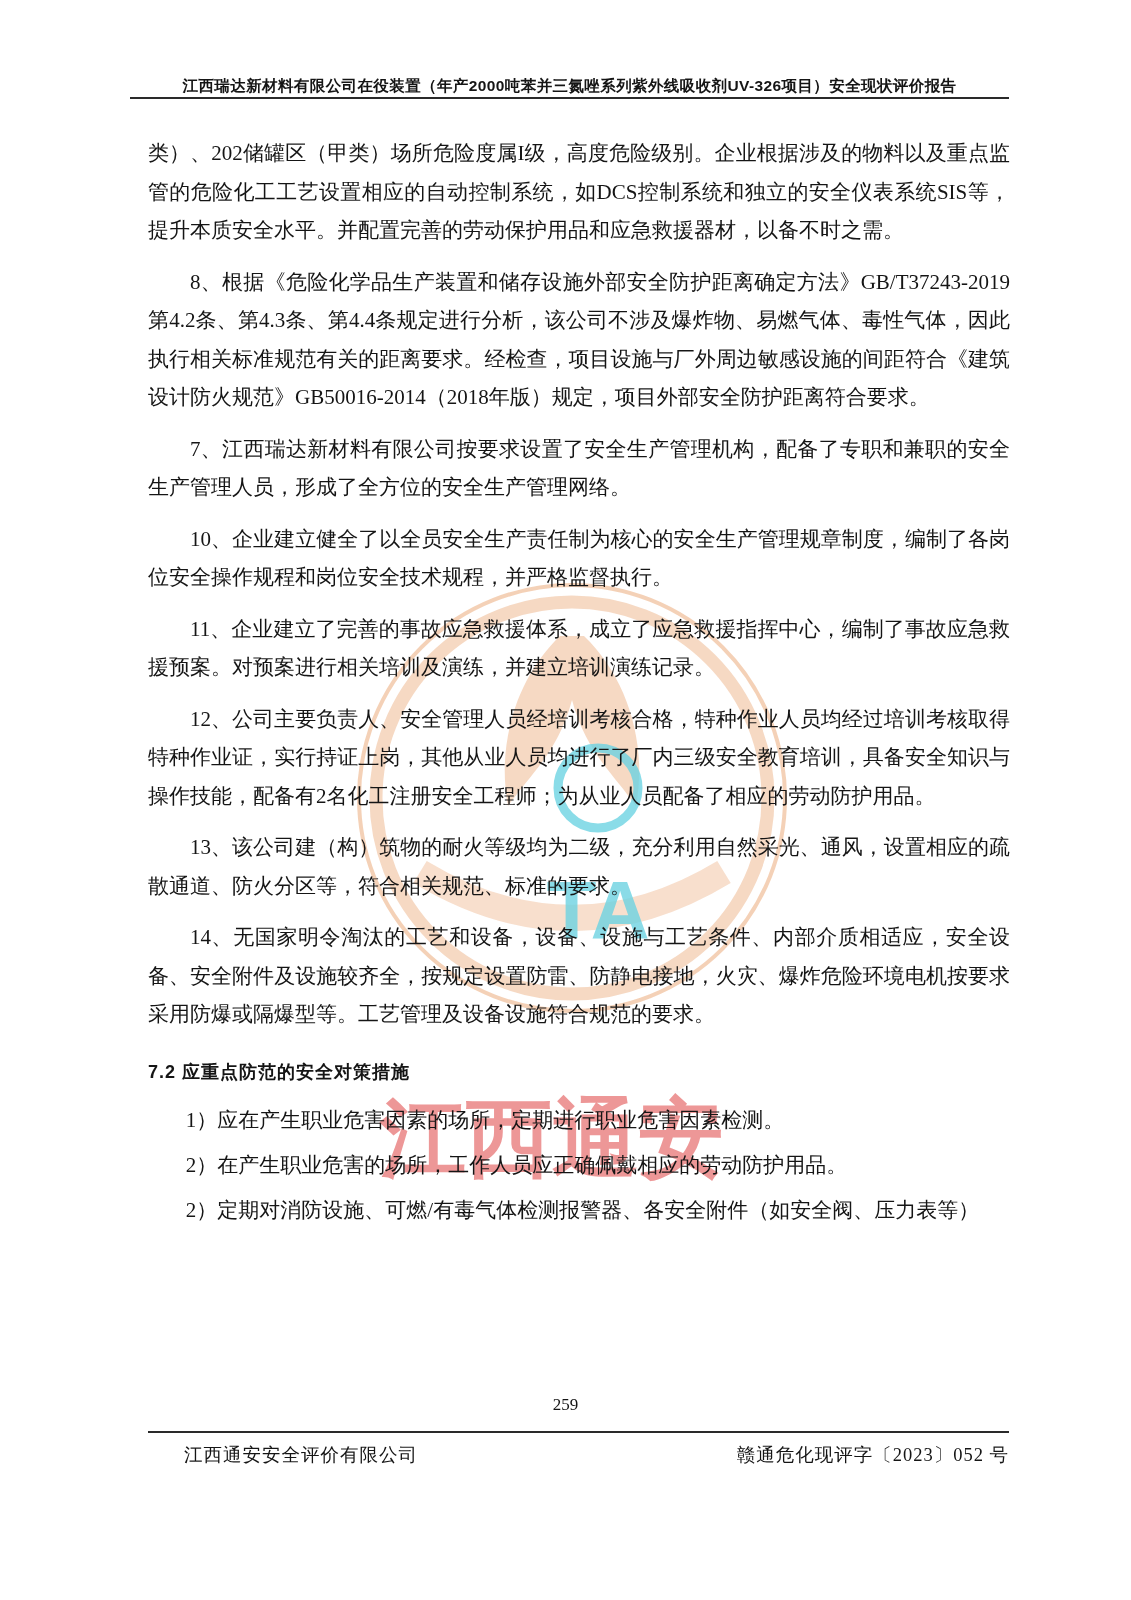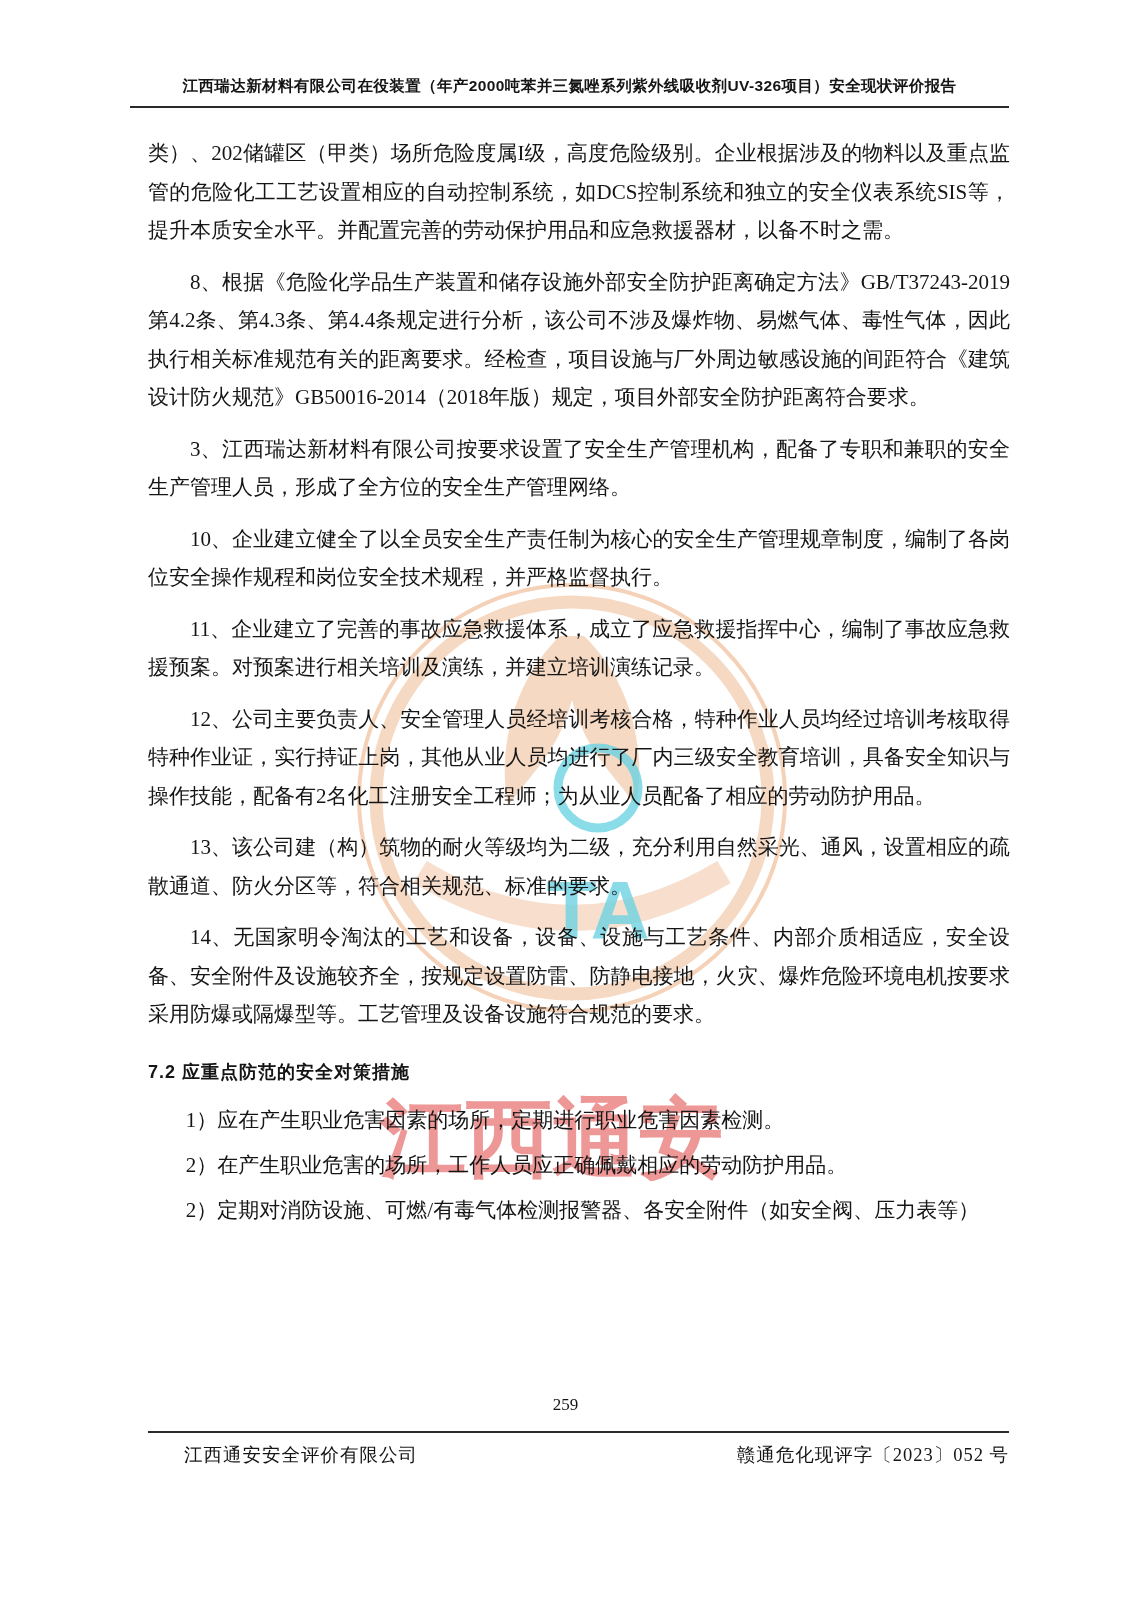--- a/index.html
+++ b/index.html
@@ -13,21 +13,20 @@
     color:#151515;
   }
   .watermark {
     position:absolute; left:0; top:0; width:1131px; height:1600px;
     pointer-events:none;
   }
   .header {
     position:absolute; top:76px; left:130px; right:122px;
     text-align:center;
     border-bottom:2px solid #2a2a2a;
-    padding-bottom:9px;
   }
   .header-title {
     font-family:"Liberation Sans","DejaVu Sans",sans-serif;
     font-weight:700;
     font-size:15.5px;
     letter-spacing:0.4px;
     white-space:nowrap;
   }
   .content {
     position:absolute; top:134px; left:148px; width:862px;
@@ -90,21 +89,21 @@
     <div class="header-title">江西瑞达新材料有限公司在役装置（年产2000吨苯并三氮唑系列紫外线吸收剂UV-326项目）安全现状评价报告</div>
   </div>
 
   <div class="content">
     <p class="para no-indent">类）、202储罐区（甲类）场所危险度属I级，高度危险级别。企业根据涉及的物料以及重点监管的危险化工工艺设置相应的自动控制系统，如DCS控制系统和独立的安全仪表系统SIS等，提升本质安全水平。并配置完善的劳动保护用品和应急救援器材，以备不时之需。</p>
 
     <div>
 
         <p class="para">8、根据《危险化学品生产装置和储存设施外部安全防护距离确定方法》GB/T37243-2019第4.2条、第4.3条、第4.4条规定进行分析，该公司不涉及爆炸物、易燃气体、毒性气体，因此执行相关标准规范有关的距离要求。经检查，项目设施与厂外周边敏感设施的间距符合《建筑设计防火规范》GB50016-2014（2018年版）规定，项目外部安全防护距离符合要求。</p>
 
-        <p class="para">3、江西瑞达新材料有限公司按要求设置了安全生产管理机构，配备了专职和兼职的安全生产管理人员，形成了全方位的安全生产管理网络。</p>
+        <p class="para">7、江西瑞达新材料有限公司按要求设置了安全生产管理机构，配备了专职和兼职的安全生产管理人员，形成了全方位的安全生产管理网络。</p>
 
         <p class="para">10、企业建立健全了以全员安全生产责任制为核心的安全生产管理规章制度，编制了各岗位安全操作规程和岗位安全技术规程，并严格监督执行。</p>
 
         <p class="para">11、企业建立了完善的事故应急救援体系，成立了应急救援指挥中心，编制了事故应急救援预案。对预案进行相关培训及演练，并建立培训演练记录。</p>
 
         <p class="para">12、公司主要负责人、安全管理人员经培训考核合格，特种作业人员均经过培训考核取得特种作业证，实行持证上岗，其他从业人员均进行了厂内三级安全教育培训，具备安全知识与操作技能，配备有2名化工注册安全工程师；为从业人员配备了相应的劳动防护用品。</p>
 
         <p class="para">13、该公司建（构）筑物的耐火等级均为二级，充分利用自然采光、通风，设置相应的疏散通道、防火分区等，符合相关规范、标准的要求。</p>
 
         <p class="para">14、无国家明令淘汰的工艺和设备，设备、设施与工艺条件、内部介质相适应，安全设备、安全附件及设施较齐全，按规定设置防雷、防静电接地，火灾、爆炸危险环境电机按要求采用防爆或隔爆型等。工艺管理及设备设施符合规范的要求。</p>

